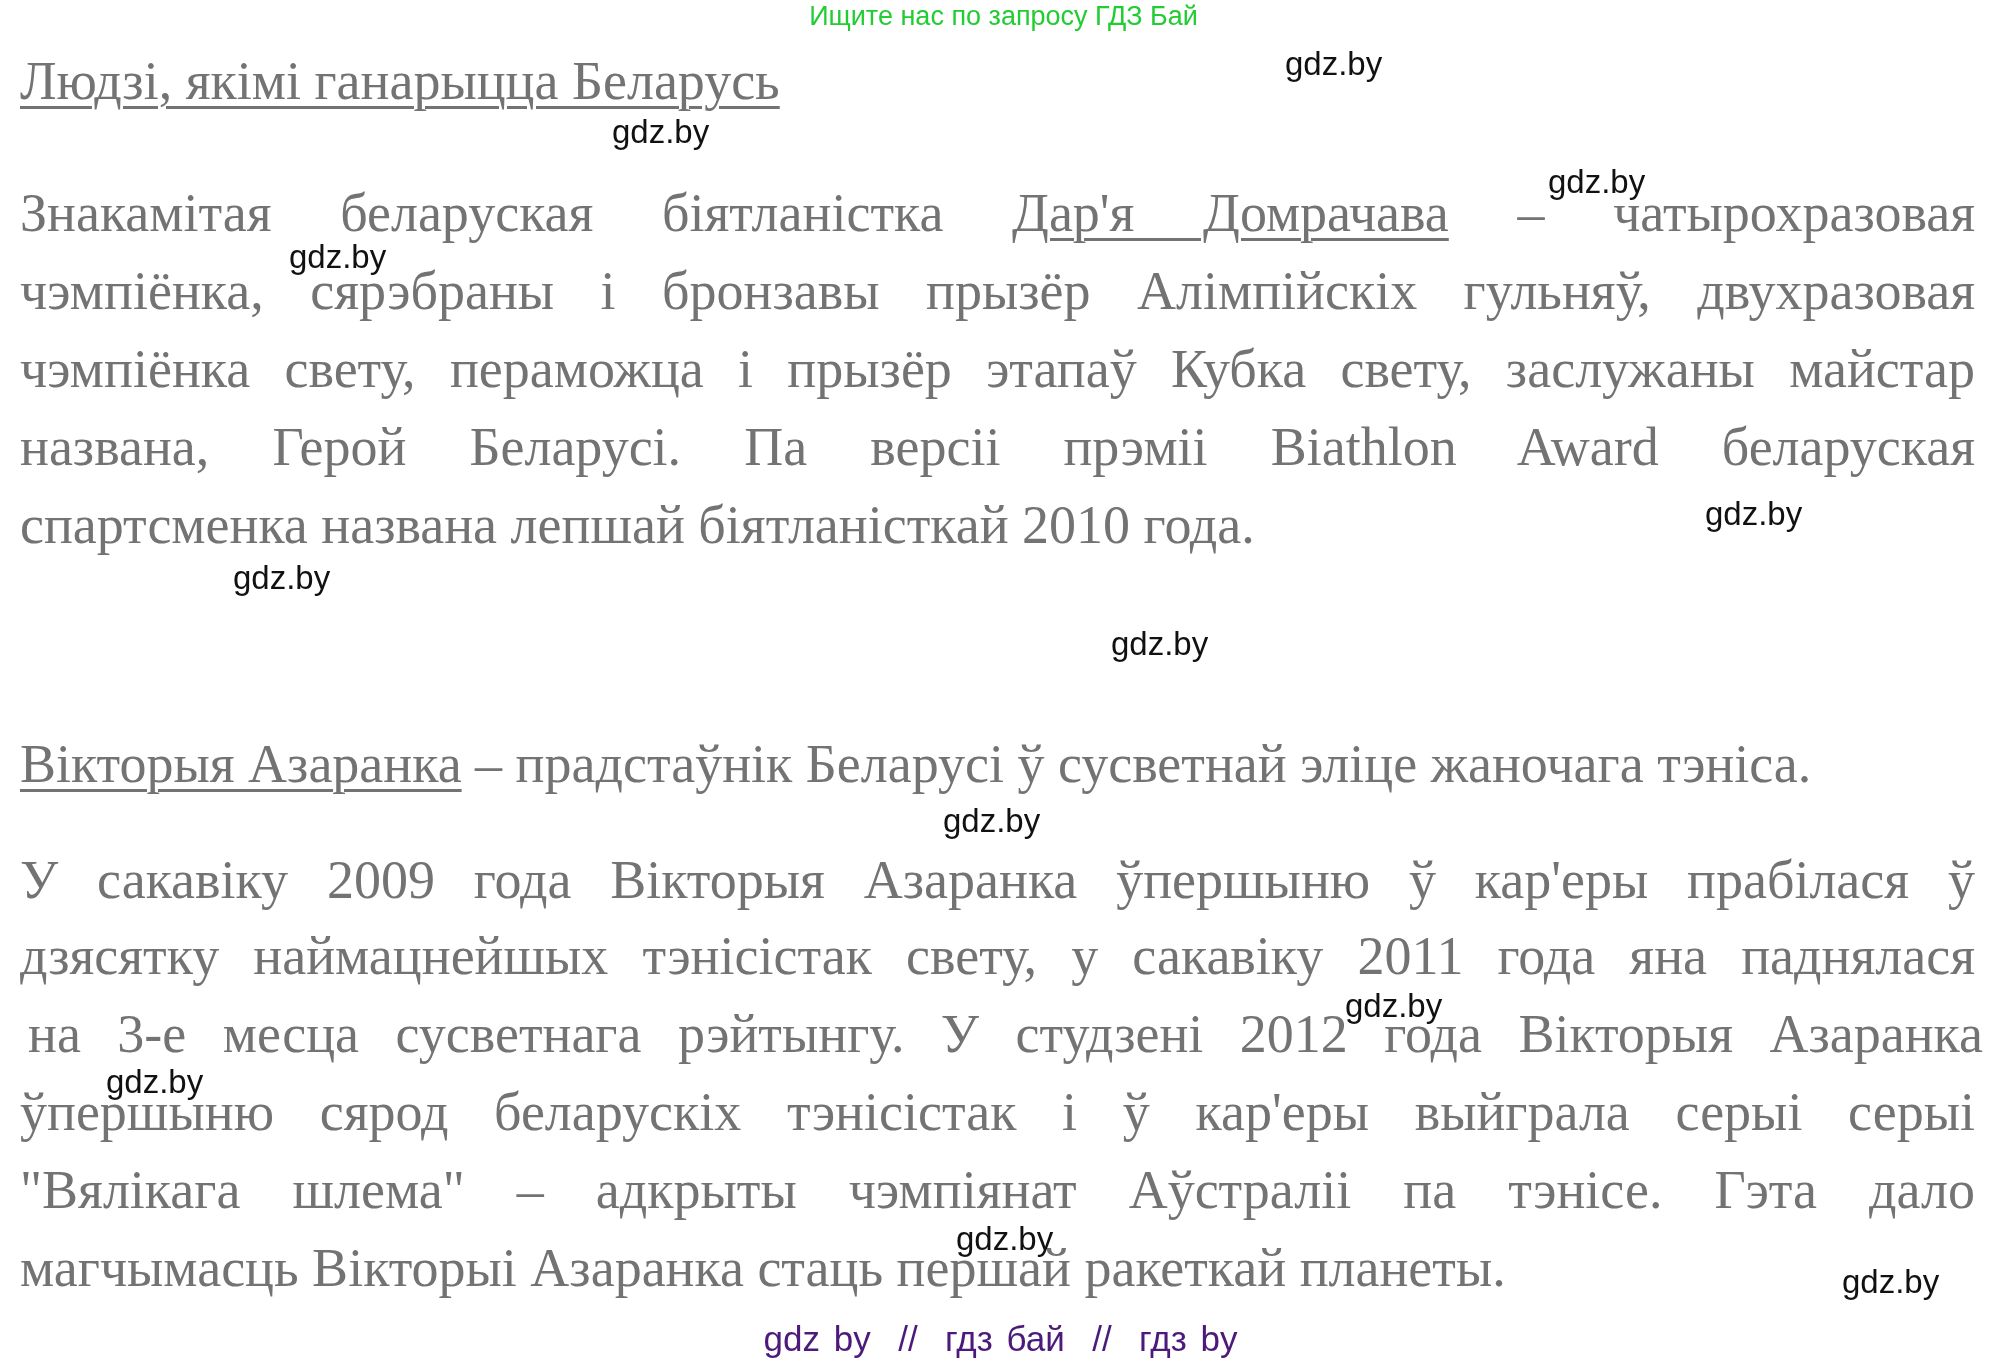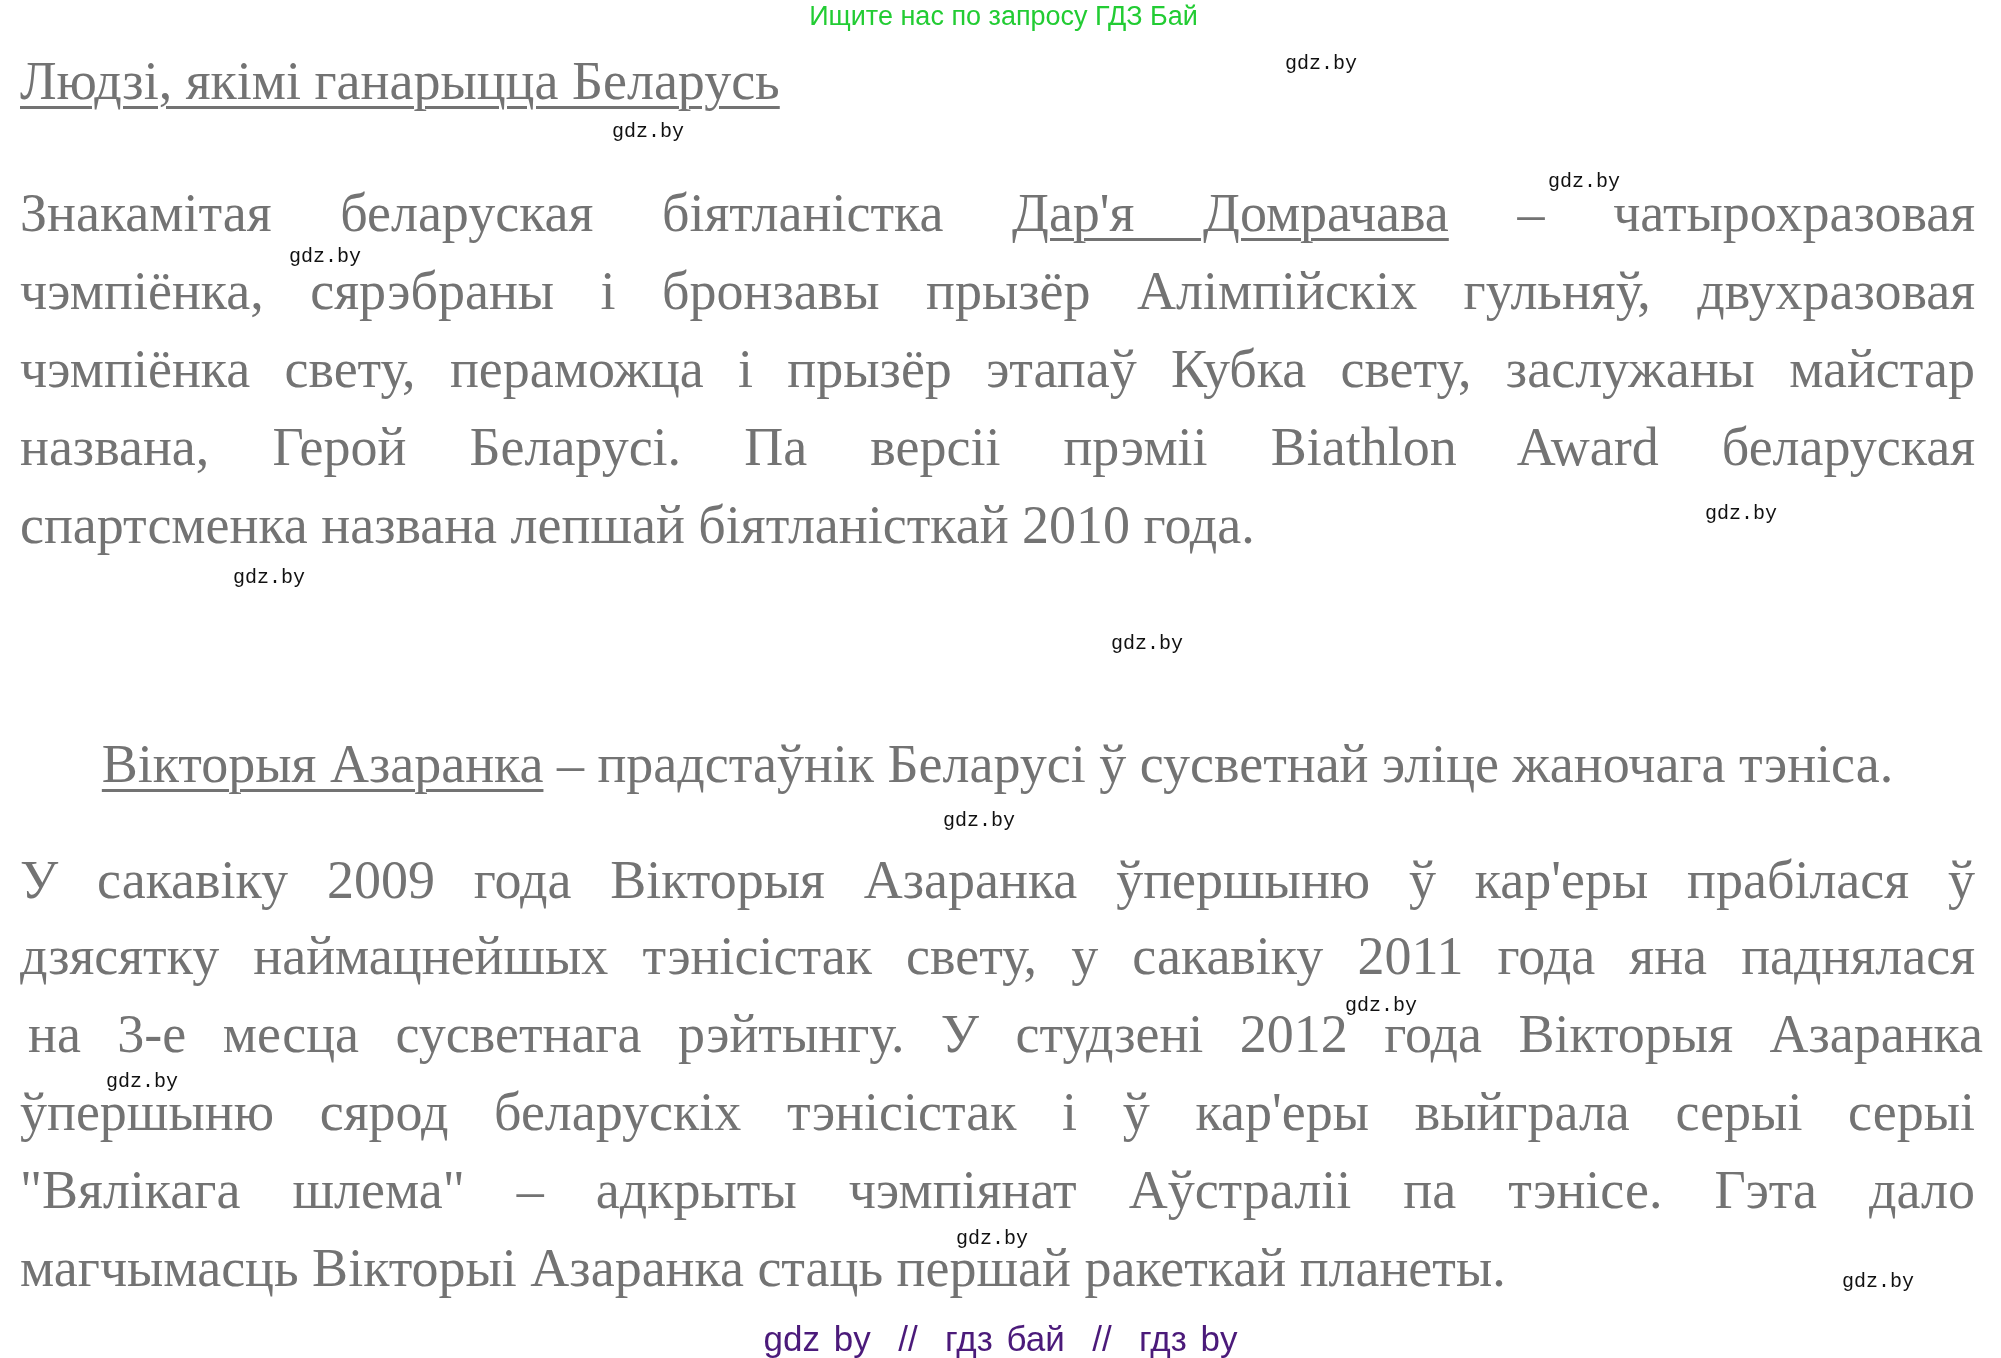--- a/index.html
+++ b/index.html
@@ -11,21 +11,21 @@
   }
   .promo span { position: relative; left: 3px; text-align: center; }
   .line {
     position: absolute; left: 20px; width: 1955px;
     font-family: "Liberation Serif", serif; font-size: 54px; line-height: 60px;
     color: #737373; white-space: nowrap; height: 60px;
   }
   .line.just { text-align: justify; text-align-last: justify; white-space: normal; }
   .u { text-decoration: underline; text-decoration-thickness: 3px; text-underline-offset: 7px; }
   .wm {
-    position: absolute; font-family: Liberation Mono, monospace; font-size: 20px;
+    position: absolute; font-family: Liberation Sans, sans-serif; font-size: 33px;
     line-height: 32px; color: #111; white-space: nowrap;
   }
   .footer {
     position: absolute; left: 0; top: 1322px; width: 2001px; text-align: center;
     font-family: "Liberation Sans", sans-serif; font-size: 35px; line-height: 34px;
     color: #4b1a7a; word-spacing: 4px;
   }
 </style>
 </head>
 <body>
@@ -46,21 +46,21 @@
       <span class="u">Дар'я Домрачава</span>
       <span>– чатырохразовая</span>
     </div>
     <div class="line just" style="top:261px;">чэмпіёнка, сярэбраны і бронзавы прызёр Алімпійскіх гульняў, двухразовая</div>
     <div class="line just" style="top:339px;">чэмпіёнка свету, пераможца і прызёр этапаў Кубка свету, заслужаны майстар</div>
     <div class="line just" style="top:417px;">названа, Герой Беларусі. Па версіі прэміі Biathlon Award беларуская</div>
     <div class="line" style="top:495px;">спартсменка названа лепшай біятланісткай 2010 года.</div>
   </div>
 
   <div>
-    <div class="line" style="top:734px;text-align:center;">
+    <div class="line" style="top:734px;">
       <span class="u">Вікторыя Азаранка</span><span> – прадстаўнік Беларусі ў сусветнай эліце жаночага тэніса.</span>
     </div>
     <div class="line just" style="top:850px;">У сакавіку 2009 года Вікторыя Азаранка ўпершыню ў кар'еры прабілася ў</div>
     <div class="line just" style="top:926px;">дзясятку наймацнейшых тэнісістак свету, у сакавіку 2011 года яна паднялася</div>
     <div class="line just" style="top:1004px;margin-left:8px;">на 3-е месца сусветнага рэйтынгу. У студзені 2012 года Вікторыя Азаранка</div>
     <div class="line just" style="top:1082px;">ўпершыню сярод беларускіх тэнісістак і ў кар'еры выйграла серыі серыі</div>
     <div class="line just" style="top:1160px;">"Вялікага шлема" – адкрыты чэмпіянат Аўстраліі па тэнісе. Гэта дало</div>
     <div class="line" style="top:1238px;">магчымасць Вікторыі Азаранка стаць першай ракеткай планеты.</div>
   </div>
 </div>

